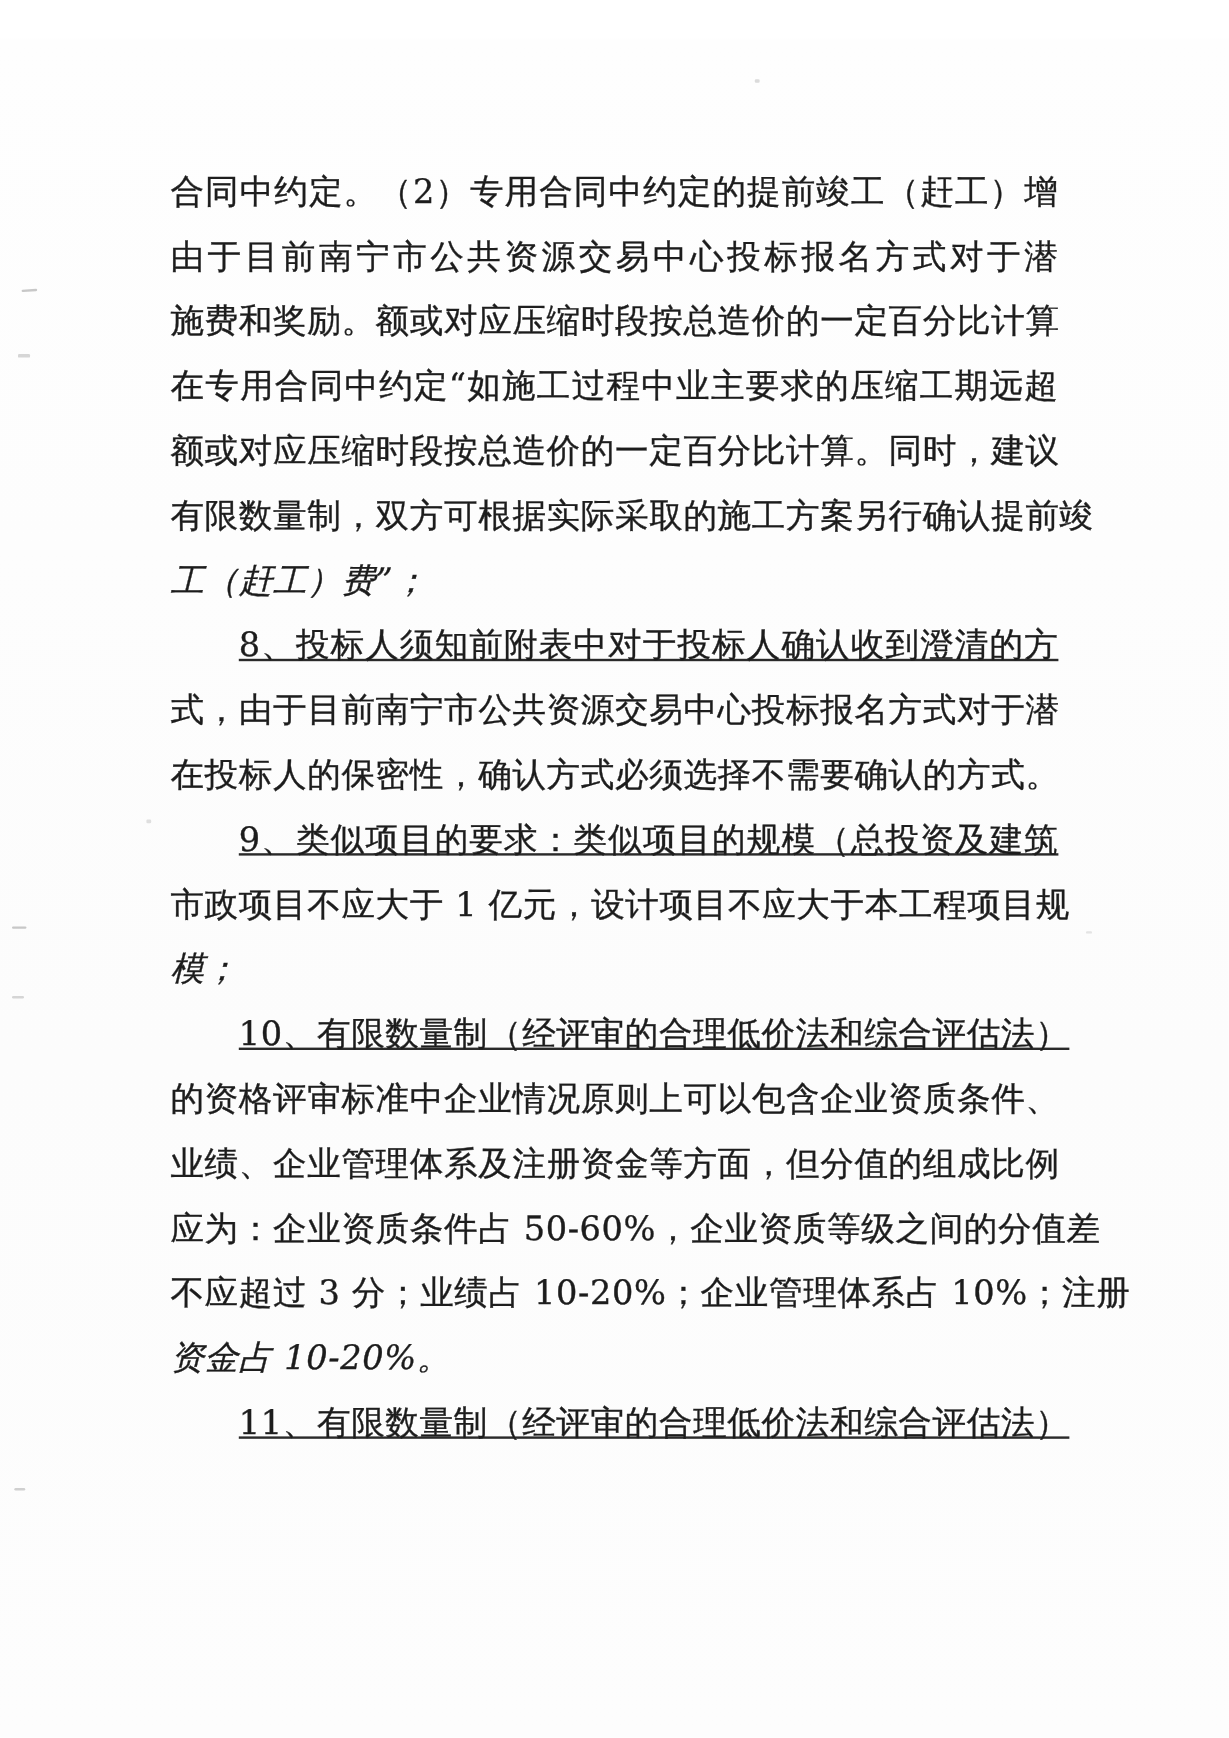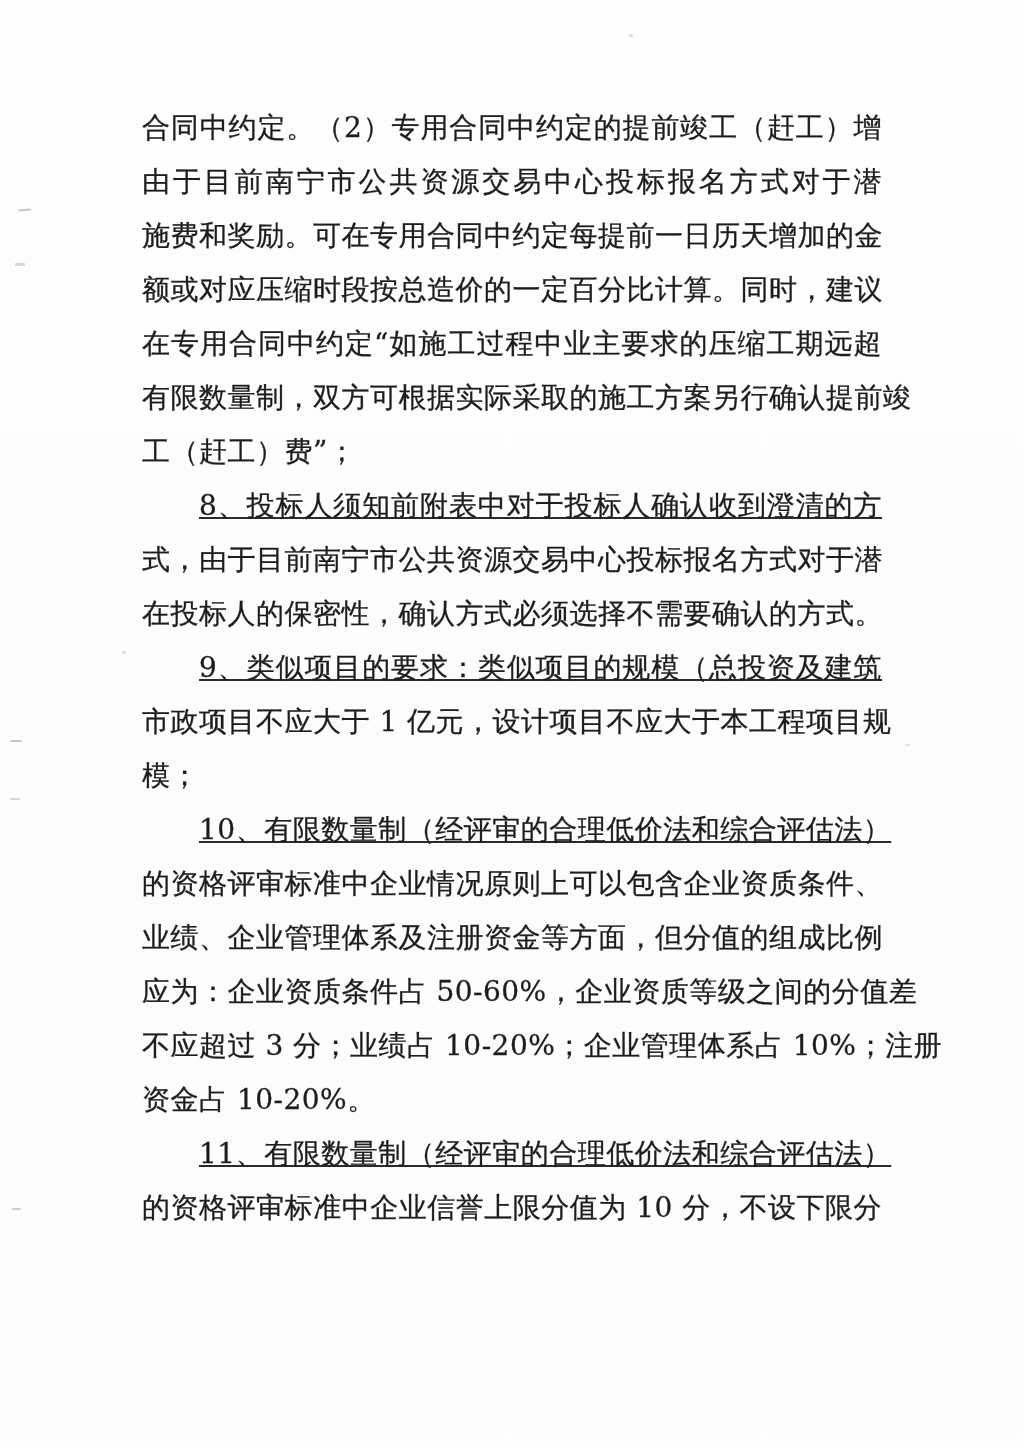--- a/index.html
+++ b/index.html
@@ -11,20 +11,21 @@
     height: 1448px;
     overflow: hidden;
     background: #ffffff;
     position: relative;
     font-family: "DejaVu Serif", "Liberation Serif", serif;
   }
   .page {
     position: absolute;
     inset: 0;
     background: linear-gradient(180deg, #fefefe 0%, #fcfcfc 60%, #fdfdfd 100%);
+    margin-top: 32px;
   }
   .text-block {
     position: absolute;
     left: 142px;
     top: 101px;
     width: 740px;
     color: #1c1c1c;
   }
   .line {
     height: 54px;
@@ -36,20 +37,21 @@
     text-align-last: justify;
     -webkit-text-stroke: 0.3px #2a2a2a;
   }
   .line.indent {
     text-indent: 57px;
     text-decoration: underline;
   }
   .line.end {
     text-align: right;
     text-align-last: left;
+    font-style: italic;
   }
   
   .artifact {
     position: absolute;
     background: #9a9a9a;
     opacity: 0.55;
     border-radius: 1px;
   }
   .a1 { left: 18px;  top: 209px;  width: 13px; height: 2px; transform: rotate(-4deg); }
   .a2 { left: 15px;  top: 263px;  width: 10px; height: 3px; opacity: 0.4; }
@@ -61,39 +63,38 @@
   .a8 { left: 905px; top: 744px;  width: 5px;  height: 2px; opacity: 0.25; }
 </style>
 </head>
 <body>
 
 <div class="page">
 
   <div class="text-block">
     <div class="line">合同中约定。（2）专用合同中约定的提前竣工（赶工）增</div>
     <div class="line">由于目前南宁市公共资源交易中心投标报名方式对于潜</div>
-    <div class="line">施费和奖励。可在专用合同中约定每提前一日历天增加的金</div>
+    <div class="line">施费和奖励。额或对应压缩时段按总造价的一定百分比计算</div>
+    <div class="line">在专用合同中约定“如施工过程中业主要求的压缩工期远超</div>
     <div class="line">额或对应压缩时段按总造价的一定百分比计算。同时，建议</div>
-    <div class="line">在专用合同中约定“如施工过程中业主要求的压缩工期远超</div>
     <div class="line">有限数量制，双方可根据实际采取的施工方案另行确认提前竣</div>
     <div class="line end">工（赶工）费”；</div>
     <div class="line indent">8、投标人须知前附表中对于投标人确认收到澄清的方</div>
     <div class="line">式，由于目前南宁市公共资源交易中心投标报名方式对于潜</div>
     <div class="line">在投标人的保密性，确认方式必须选择不需要确认的方式。</div>
     <div class="line indent">9、类似项目的要求：类似项目的规模（总投资及建筑</div>
     <div class="line">市政项目不应大于 1 亿元，设计项目不应大于本工程项目规</div>
     <div class="line end">模；</div>
     <div class="line indent">10、有限数量制（经评审的合理低价法和综合评估法）</div>
     <div class="line">的资格评审标准中企业情况原则上可以包含企业资质条件、</div>
     <div class="line">业绩、企业管理体系及注册资金等方面，但分值的组成比例</div>
     <div class="line">应为：企业资质条件占 50-60%，企业资质等级之间的分值差</div>
     <div class="line">不应超过 3 分；业绩占 10-20%；企业管理体系占 10%；注册</div>
     <div class="line end">资金占 10-20%。</div>
     <div class="line indent">11、有限数量制（经评审的合理低价法和综合评估法）</div>
-    <div class="line">的资格评审标准中企业信誉上限分值为 10 分，不设下限分</div>
   </div>
 
   <div class="artifact a1"></div>
   <div class="artifact a2"></div>
   <div class="artifact a3"></div>
   <div class="artifact a4"></div>
   <div class="artifact a5"></div>
   <div class="artifact a6"></div>
   <div class="artifact a7"></div>
   <div class="artifact a8"></div>

